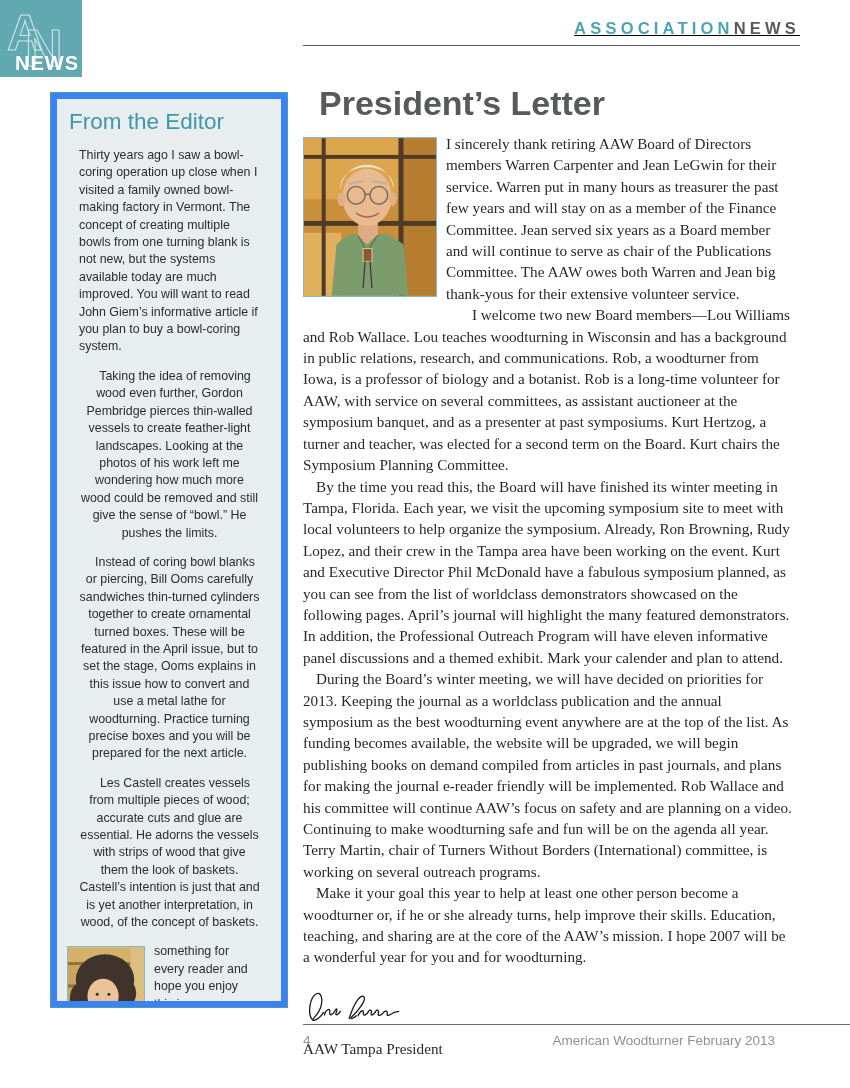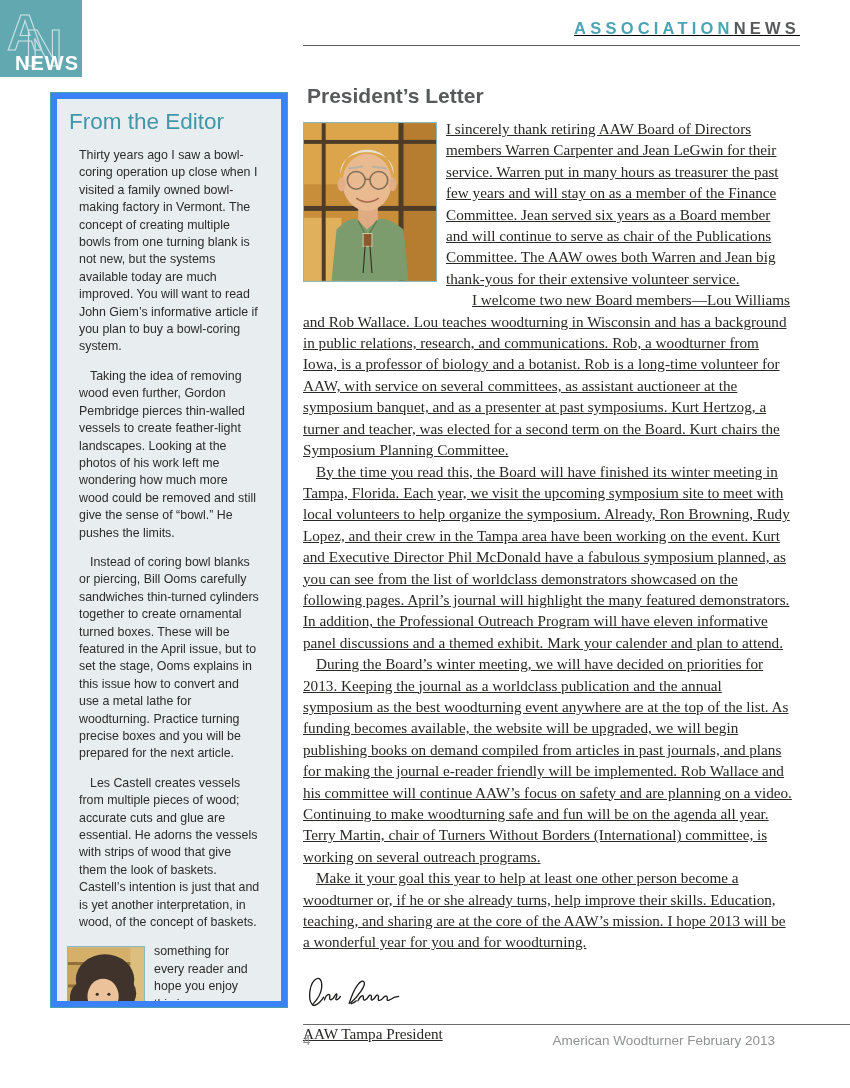--- a/index.html
+++ b/index.html
@@ -23,31 +23,31 @@
   .mh-gray{color:#58595b;}
   .mh-rule{position:absolute;left:303px;top:45px;width:497px;border-top:1.6px solid #595a5c;}
 
   
   .editor-box{position:absolute;left:50px;top:92px;width:238px;height:916px;
               border:1.5px solid #4aa0b0;background:#3b82f6;box-sizing:border-box;}
   .editor-panel{position:absolute;left:6px;top:6px;right:6px;bottom:6px;
                 background:#e8edf0;padding:6px 9px 8px 10px;box-sizing:border-box;overflow:hidden;}
   .editor-panel h2{margin:4px 0 12px 2px;font-weight:400;font-size:22.5px;color:#3f97a8;}
   .editor-panel p{margin:12px;font-size:12.4px;line-height:17.4px;color:#2d2c2a;}
-  .editor-panel p + p{text-indent:11px;}
+  .editor-panel p + p{text-indent:11px;text-align:center;}
   .editor-foot{margin-top:3px;}
   .betty-photo{float:left;width:78px;height:113px;margin:3px 9px 0 0;
                border:1px solid #85bac1;box-sizing:border-box;display:block;}
   .editor-foot .wraptext{text-indent:0 !important;}
 
   
   .letter{position:absolute;left:303px;top:84px;width:492px;}
-  .letter h1{margin:0 0 10px 4px;font-size:21px;font-weight:700;color:#58595a;
+  .letter h1{margin:0 0 10px 16px;font-size:34px;font-weight:700;color:#58595a;
              font-family:"Liberation Sans",sans-serif;}
-  .letter-body{font-family:"Liberation Serif",serif;color:#292826;hyphens:auto;text-decoration:underline;}
+  .letter-body{font-family:"Liberation Serif",serif;color:#292826;hyphens:auto;}
   .letter-body p{margin:0;font-size:15.2px;line-height:21.4px;text-align:left;}
   .pres-photo{float:left;width:134px;height:160px;margin:4px 9px 8px 0;
               border:1px solid #85bac1;box-sizing:border-box;display:block;}
   .p2{text-indent:26px;}
   .pind{text-indent:13px;}
   .signature{display:block;margin:16px 0 8px 2px;width:106px;height:46px;}
   .signoff{margin:0;font-family:"Liberation Serif",serif;font-size:15.2px;line-height:19.5px;color:#292826;}
 
   
   .foot-rule{position:absolute;left:303px;top:1024px;width:547px;border-top:1.3px solid #6a6b6d;}
@@ -126,21 +126,21 @@
         <path d="M53,76 Q64,84 76,76" stroke="#a4674b" stroke-width="1.6" fill="none"></path>
         <path d="M28,160 L33,108 C44,97 52,95 55,99 L64,108 L74,99 C78,95 88,97 101,108 L106,160 Z" fill="#7d9c6e"></path>
         <path d="M55,99 L64,116 L74,99" stroke="#5f7f53" stroke-width="1.5" fill="none"></path>
         <rect x="60" y="112" width="9" height="13" fill="#8a5a2e" stroke="#d9c9a8" stroke-width="1"></rect>
         <path d="M62,125 L60,152 M67,125 L69,152" stroke="#3d3328" stroke-width="1.2" fill="none"></path>
       </svg>
       <p class="p1">I sincerely thank retiring AAW Board of Directors members Warren Carpenter and Jean LeGwin for their service. Warren put in many hours as treasurer the past few years and will stay on as a member of the Finance Committee. Jean served six years as a Board member and will continue to serve as chair of the Publications Committee. The AAW owes both Warren and Jean big thank-yous for their extensive volunteer service.</p>
       <p class="p2">I welcome two new Board members—Lou Williams and Rob Wallace. Lou teaches woodturning in Wisconsin and has a background in public relations, research, and communications. Rob, a woodturner from Iowa, is a professor of biology and a botanist. Rob is a long-time volunteer for AAW, with service on several committees, as assistant auctioneer at the symposium banquet, and as a presenter at past symposiums. Kurt Hertzog, a turner and teacher, was elected for a second term on the Board. Kurt chairs the Symposium Planning Committee.</p>
       <p class="pind">By the time you read this, the Board will have finished its winter meeting in Tampa, Florida. Each year, we visit the upcoming symposium site to meet with local volunteers to help organize the symposium. Already, Ron Browning, Rudy Lopez, and their crew in the Tampa area have been working on the event. Kurt and Executive Director Phil McDonald have a fabulous symposium planned, as you can see from the list of worldclass demonstrators showcased on the following pages. April’s journal will highlight the many featured demonstrators. In addition, the Professional Outreach Program will have eleven informative panel discussions and a themed exhibit. Mark your calender and plan to attend.</p>
       <p class="pind">During the Board’s winter meeting, we will have decided on priorities for 2013. Keeping the journal as a worldclass publication and the annual symposium as the best woodturning event anywhere are at the top of the list. As funding becomes available, the website will be upgraded, we will begin publishing books on demand compiled from articles in past journals, and plans for making the journal e-reader friendly will be implemented. Rob Wallace and his committee will continue AAW’s focus on safety and are planning on a video. Continuing to make woodturning safe and fun will be on the agenda all year. Terry Martin, chair of Turners Without Borders (International) committee, is working on several outreach programs.</p>
-      <p class="pind">Make it your goal this year to help at least one other person become a woodturner or, if he or she already turns, help improve their skills. Education, teaching, and sharing are at the core of the AAW’s mission. I hope 2013 will be a wonderful year for you and for woodturning.</p>
+      <p class="pind">Make it your goal this year to help at least one other person become a woodturner or, if he or she already turns, help improve their skills. Education, teaching, and sharing are at the core of the AAW’s mission. I hope 2007 will be a wonderful year for you and for woodturning.</p>
       <svg class="signature" viewBox="0 0 120 46">
         <g fill="none" stroke="#1c1b1a" stroke-width="1.5" stroke-linecap="round">
           <path d="M8,37 C3,31 5,12 13,8 C20,5 22,20 13,32 C10,36 6,39 11,38 C15,37 19,32 21,29"></path>
           <path d="M22,32 C24,25 29,24 28,29 C27,33 31,33 34,27 C36,23 37,26 35,30 C34,33 38,32 40,28"></path>
           <path d="M50,36 C56,17 64,7 67,12 C69,16 59,29 53,34 C50,37 54,37 58,33"></path>
           <path d="M60,33 C63,26 67,26 66,30 C66,34 70,32 72,28 C74,25 76,27 75,30 C74,34 78,32 80,28 C82,25 84,27 83,30 C82,34 86,33 89,29 C92,26 94,28 93,31 C92,34 97,32 101,29 L106,28"></path>
         </g>
       </svg>
       <p class="signoff">AAW Tampa President</p>
     </div>

